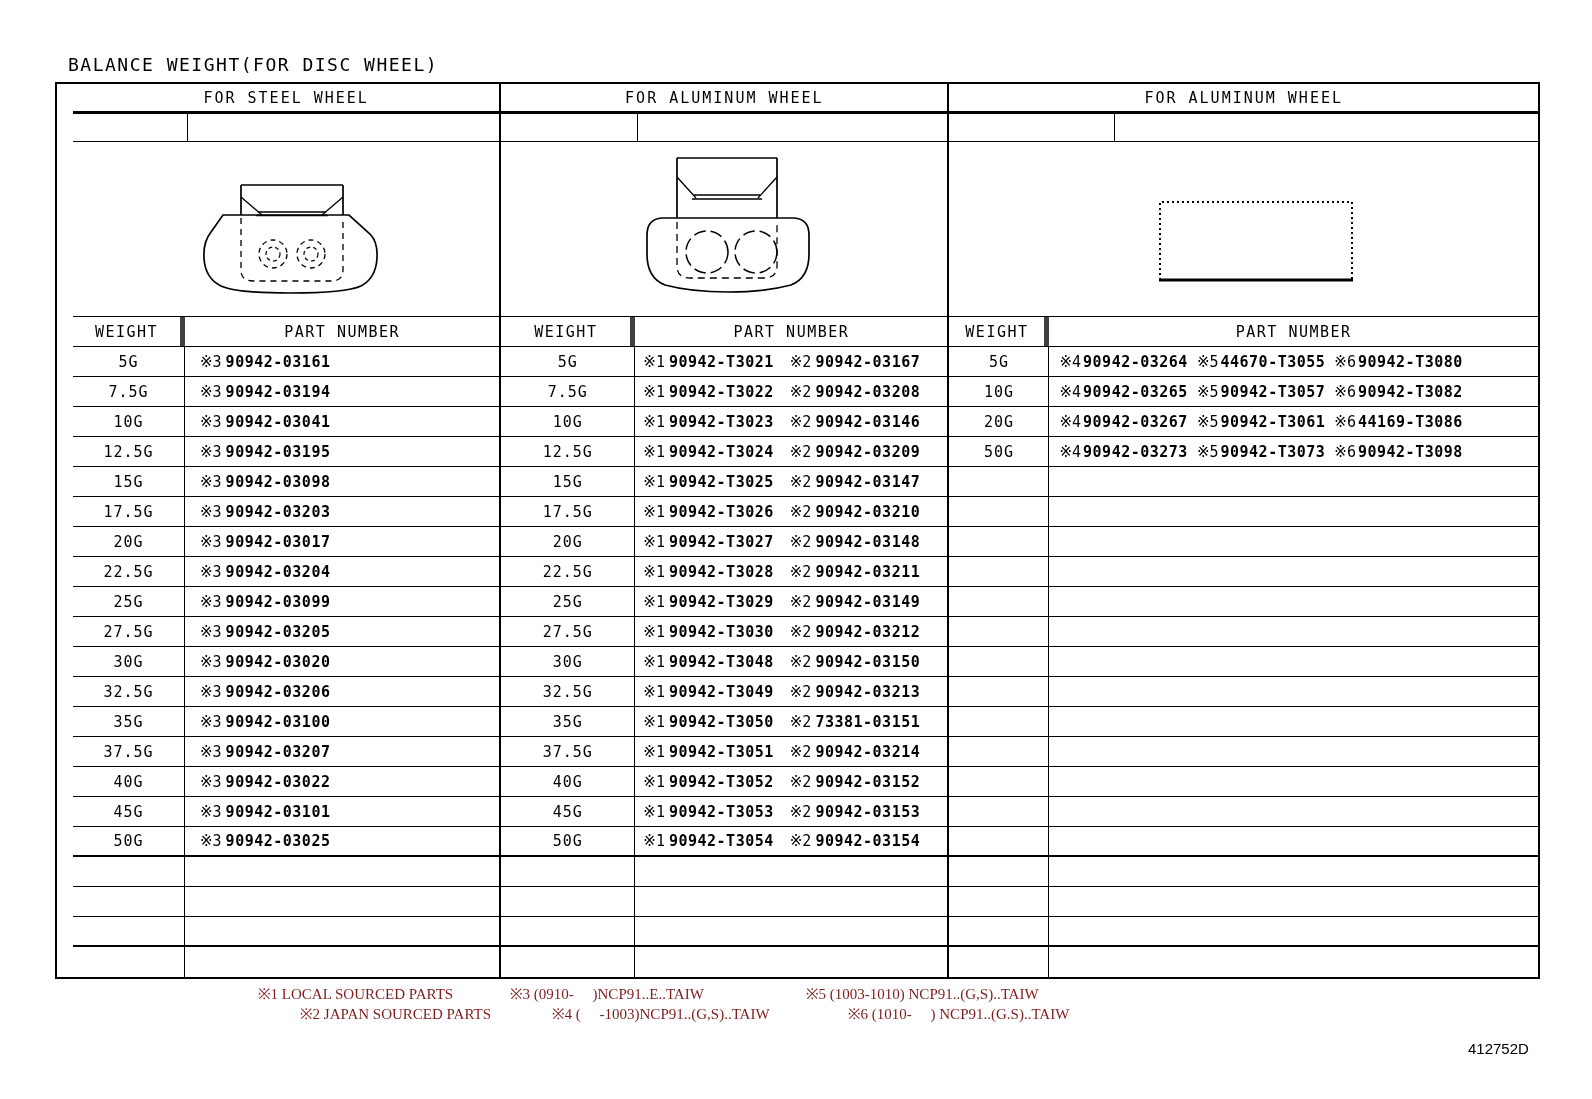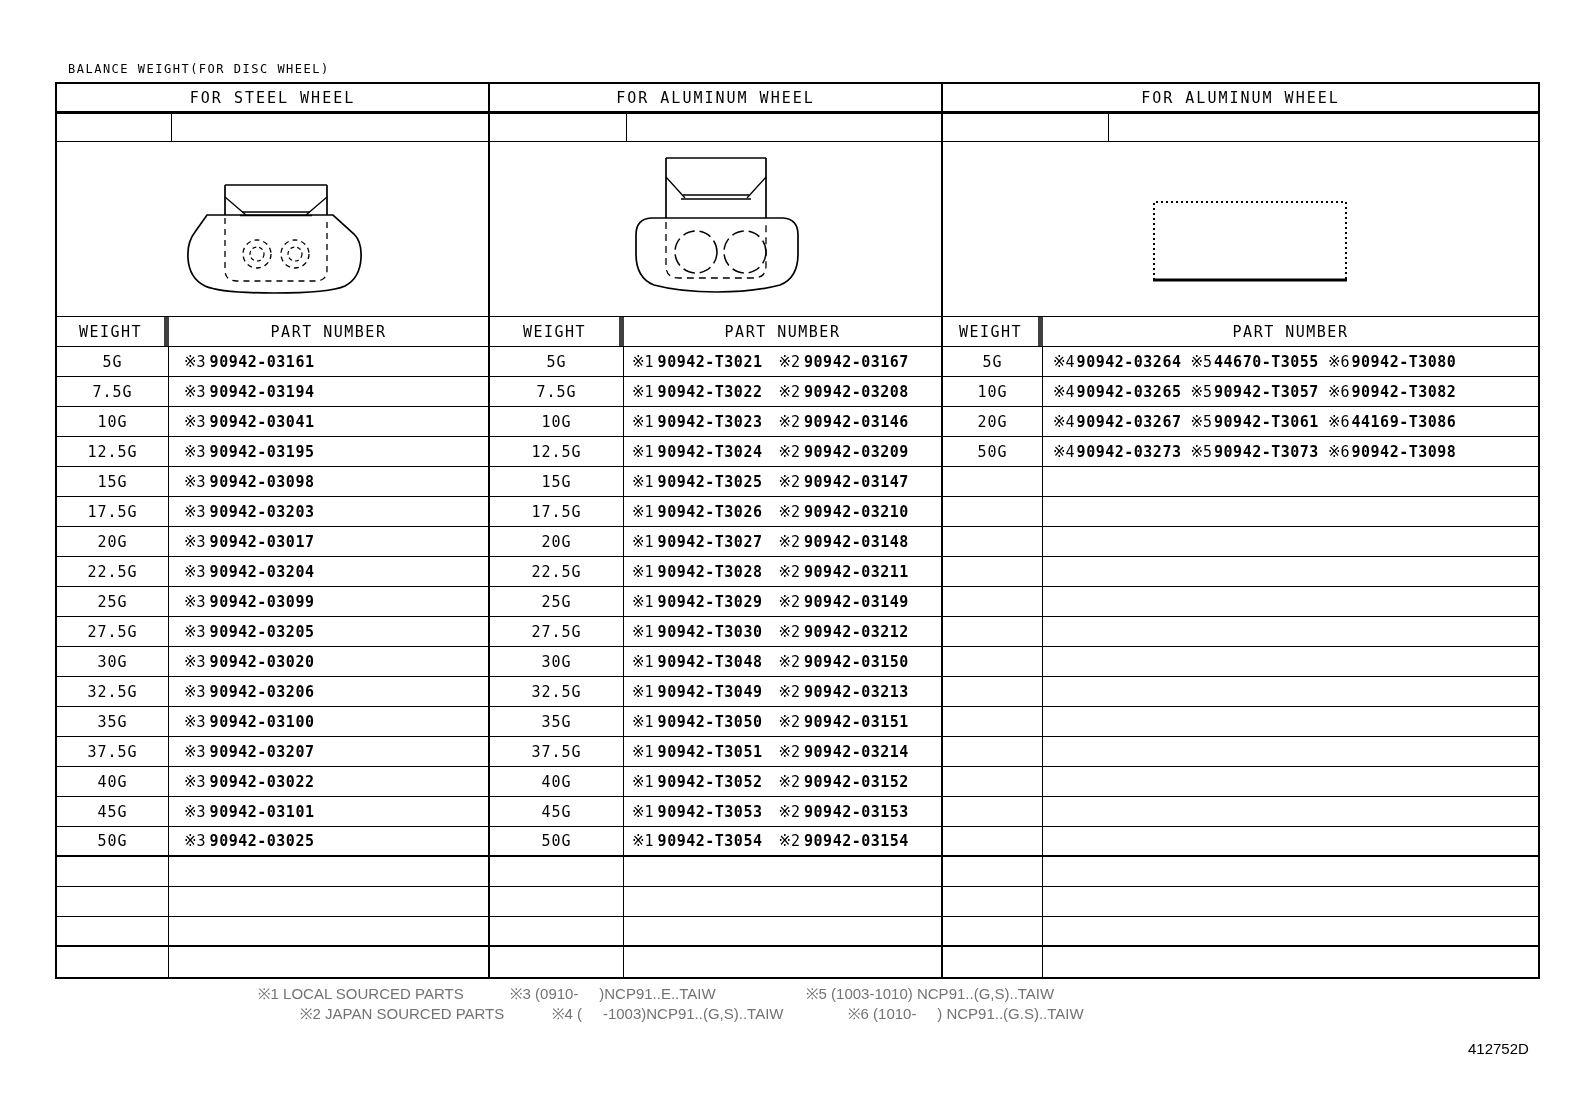--- a/index.html
+++ b/index.html
@@ -5,32 +5,32 @@
   * { margin:0; padding:0; box-sizing:border-box; }
   html,body { background:#ffffff; }
   body {
     width:1592px; height:1099px;
     font-family:"DejaVu Sans Mono","DejaVu Sans",monospace;
     color:#000;
   }
   .page { position:relative; width:1592px; height:1099px; background:#fff; overflow:hidden; }
 
   .title {
-    position:absolute; left:68px; top:62px;
-    font-size:12px; letter-spacing:1.5px; white-space:pre;
+    position:absolute; left:68px; top:54px;
+    font-size:18px; letter-spacing:1.5px; white-space:pre;
   }
 
   
   .table-wrap {
     position:absolute; left:55px; top:82px; width:1485px;
     border:2px solid #000; display:flex; background:#fff;
   }
   .section { border-right:2px solid #000; }
   .section:last-child { border-right:none; }
-  .s1 { width:433px; --wcol:112px; --split:114px; --padl:15px; --pgap:16px; }
+  .s1 { width:433px;margin-left:16px; --wcol:112px; --split:114px; --padl:15px; --pgap:16px; }
   .s2 { width:453px; --wcol:134px; --split:136px; --padl:8px;  --pgap:16px; }
   .s3 { width:595px; --wcol:100px; --split:165px; --padl:10px; --pgap:9px;  }
 
   .sec-header {
     height:30px; border-bottom:3px solid #000;
     display:flex; align-items:center; justify-content:center;
     font-size:15px; letter-spacing:2px; white-space:pre;
   }
   .split-row { height:28px; border-bottom:1px solid #000; position:relative; }
   .split-div { position:absolute; top:0; bottom:0; width:1px; background:#000; left:var(--split); }
@@ -65,22 +65,22 @@
     flex:1; display:flex; align-items:center;
     padding-left:var(--padl); font-size:15px; white-space:nowrap; overflow:hidden;
   }
   .part { display:inline-flex; align-items:center; margin-right:var(--pgap); }
   .part .note { font-size:15px; margin-right:4px; }
   .s3 .part .note { margin-right:2px; }
   .part .num { font-weight:bold; letter-spacing:0.5px; }
 
   
   .fn {
-    position:absolute; font-family:Liberation Sans, sans-serif;
-    font-size:15px; white-space:pre; color:#737373;
+    position:absolute; font-family:Liberation Serif, serif;
+    font-size:15px; white-space:pre; color:#7f1d1d;
   }
   .fn.c1 { left:258px; }
   .fn.c2 { left:510px; }
   .fn.c3 { left:806px; }
   .fn.r1 { top:983px; }
   .fn.r2 { top:1003px;margin-left:42px; }
   .docid {
     position:absolute; left:1468px; top:1040px;
     font-family:"Liberation Sans","DejaVu Sans",sans-serif; font-size:15px;
   }
@@ -469,21 +469,21 @@
           </div>
           <div class="trow">
             <div class="wcell">35G</div>
             <div class="pcell">
               <span class="part">
                 <span class="note">※1</span>
                 <span class="num">90942-T3050</span>
               </span>
               <span class="part">
                 <span class="note">※2</span>
-                <span class="num">90942-03151</span>
+                <span class="num">73381-03151</span>
               </span>
             </div>
           </div>
           <div class="trow">
             <div class="wcell">37.5G</div>
             <div class="pcell">
               <span class="part">
                 <span class="note">※1</span>
                 <span class="num">90942-T3051</span>
               </span>

